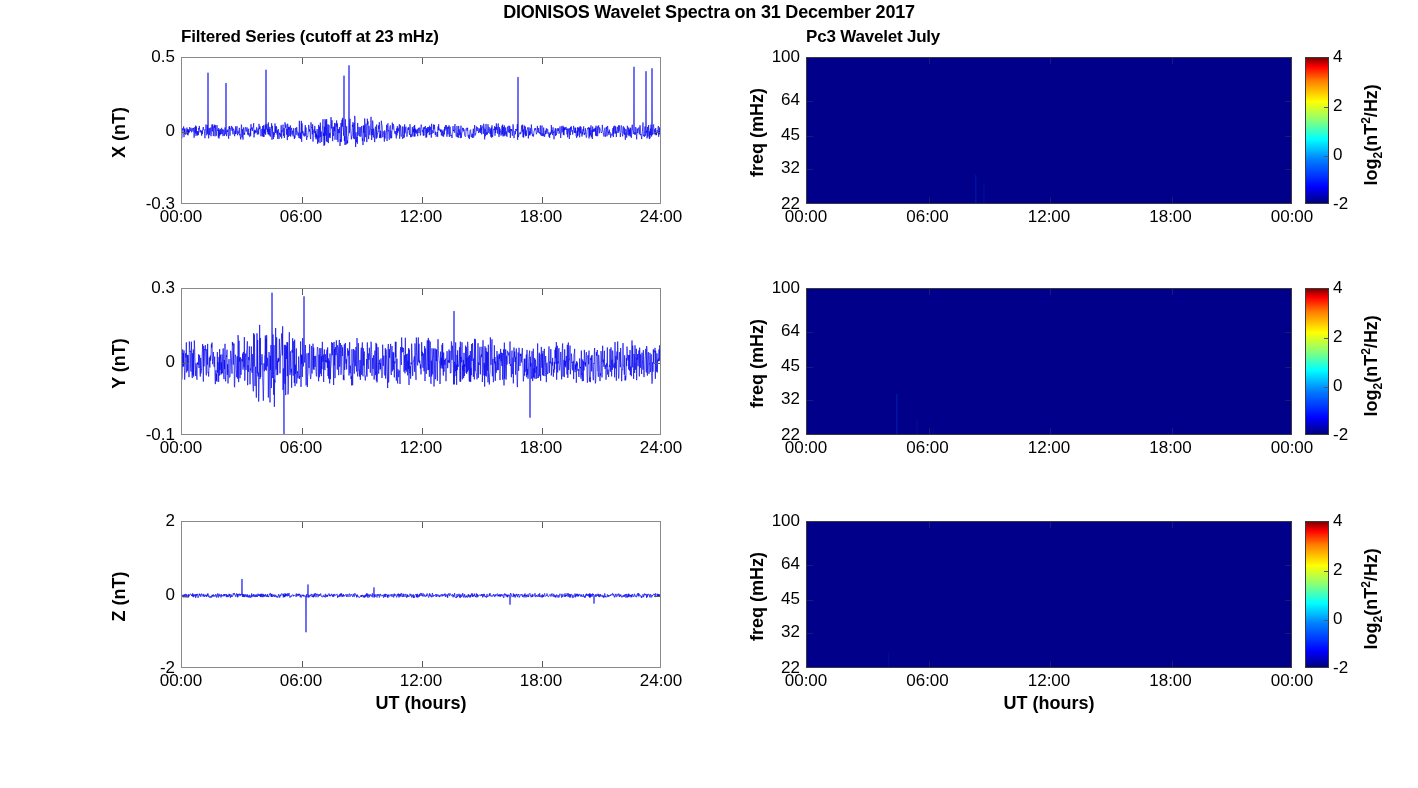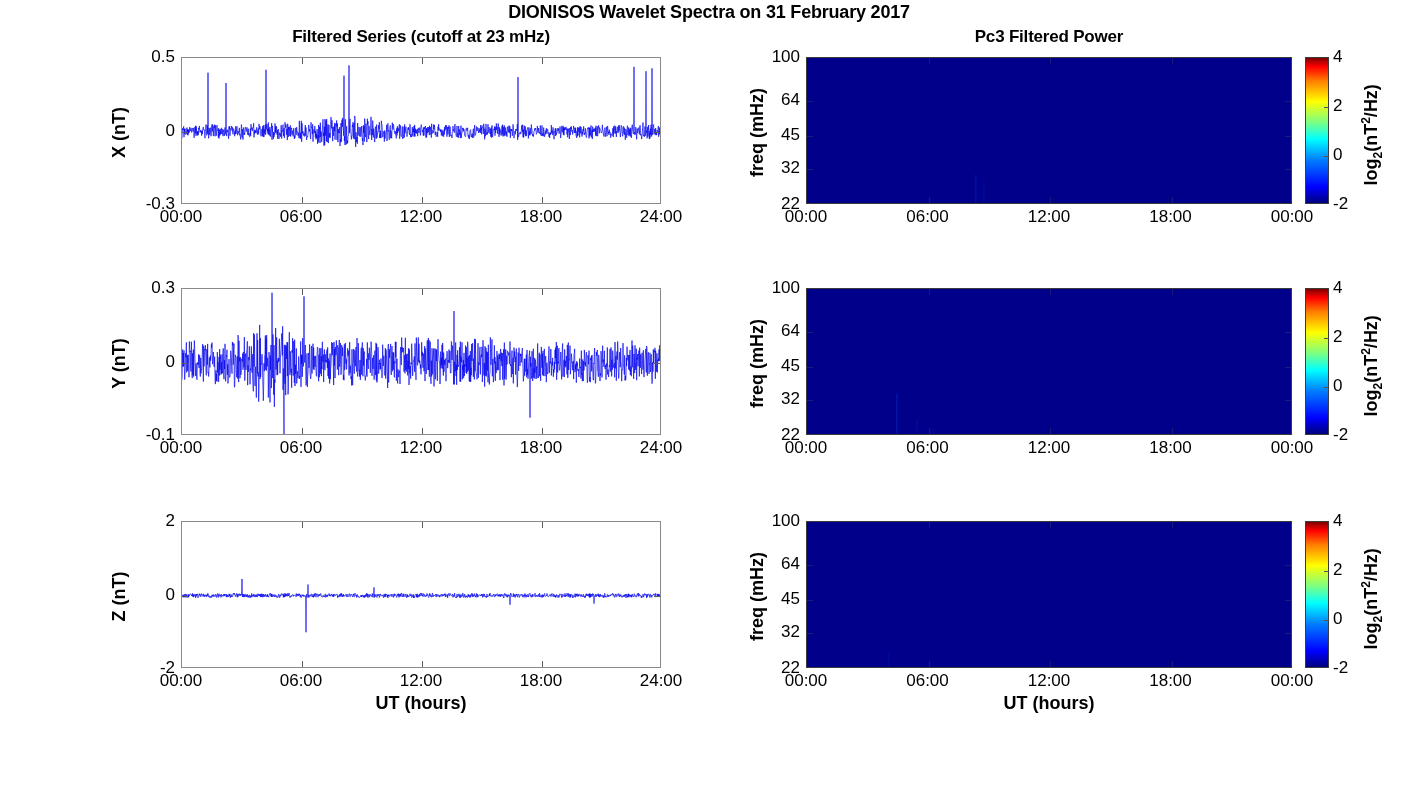--- a/index.html
+++ b/index.html
@@ -26,21 +26,21 @@
     font-size: 18px;
     font-weight: bold;
     letter-spacing: -0.2px;
   }
 
   
   .column-title {
     position: absolute;
     font-size: 17px;
     font-weight: bold;
-    text-align: center;
+    text-align: left;
     letter-spacing: -0.2px;
   }
   #title-left  { top: 27px; left: 181px; width: 480px; }
   #title-right { top: 27px; left: 806px; width: 486px; }
 
   
   .axes {
     position: absolute;
     box-sizing: border-box;
     border: 1px solid #8a8a8a;
@@ -149,24 +149,24 @@
     text-align: center;
   }
   .cb-label sub { font-size: 12px; }
   .cb-label sup { font-size: 12px; }
 
   svg.trace { display: block; }
 </style>
 </head>
 <body>
 
-<div id="figure-title">DIONISOS Wavelet Spectra on 31 February 2017</div>
+<div id="figure-title">DIONISOS Wavelet Spectra on 31 December 2017</div>
 
 <div class="column-title" id="title-left">Filtered Series (cutoff at 23 mHz)</div>
-<div class="column-title" id="title-right">Pc3 Filtered Power</div>
+<div class="column-title" id="title-right">Pc3 Wavelet July</div>
 
 <div class="axes" id="axes-ts-x" style="left:181px; top:57px; width:480px; height:147px;">
     <div class="tick-x bottom" style="left: 120px;"></div>
     <div class="tick-x" style="left: 120px;"></div>
     <div class="tick-x bottom" style="left: 240px;"></div>
     <div class="tick-x" style="left: 240px;"></div>
     <div class="tick-x bottom" style="left: 360px;"></div>
     <div class="tick-x" style="left: 360px;"></div>
     <div class="tick-y" style="top: 73.5px;"></div>
     <div class="tick-y right" style="top: 73.5px;"></div>

